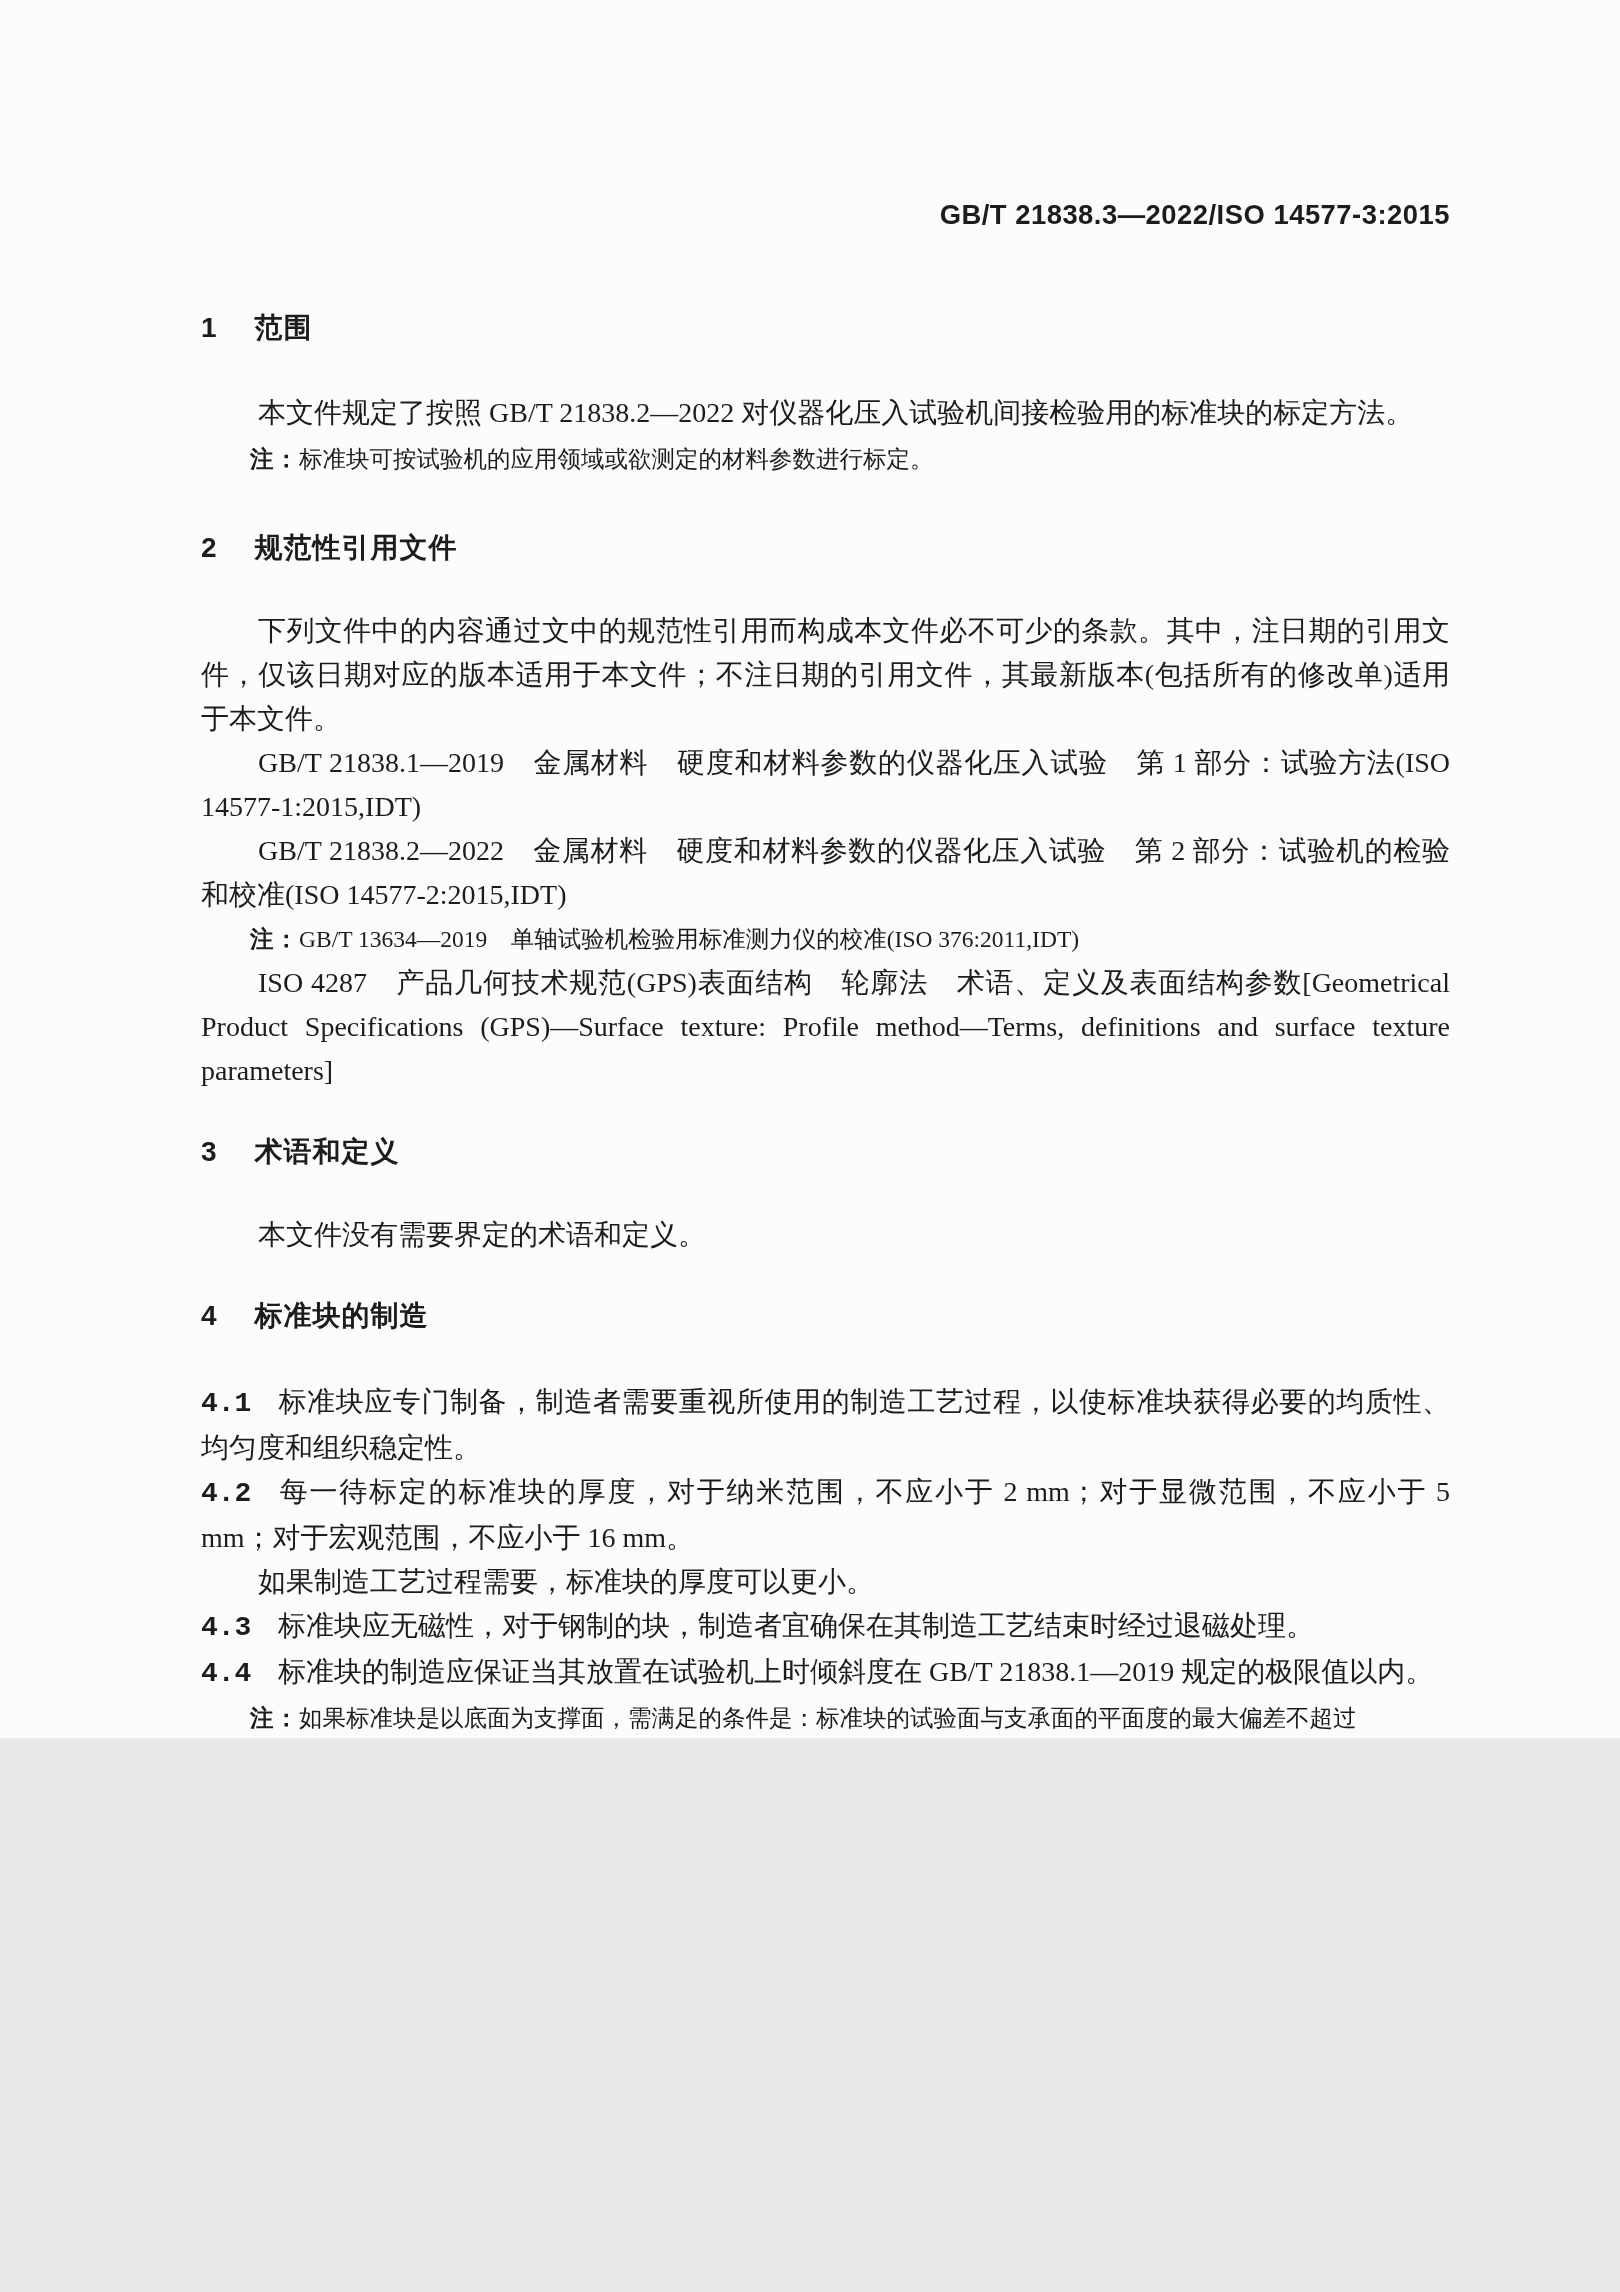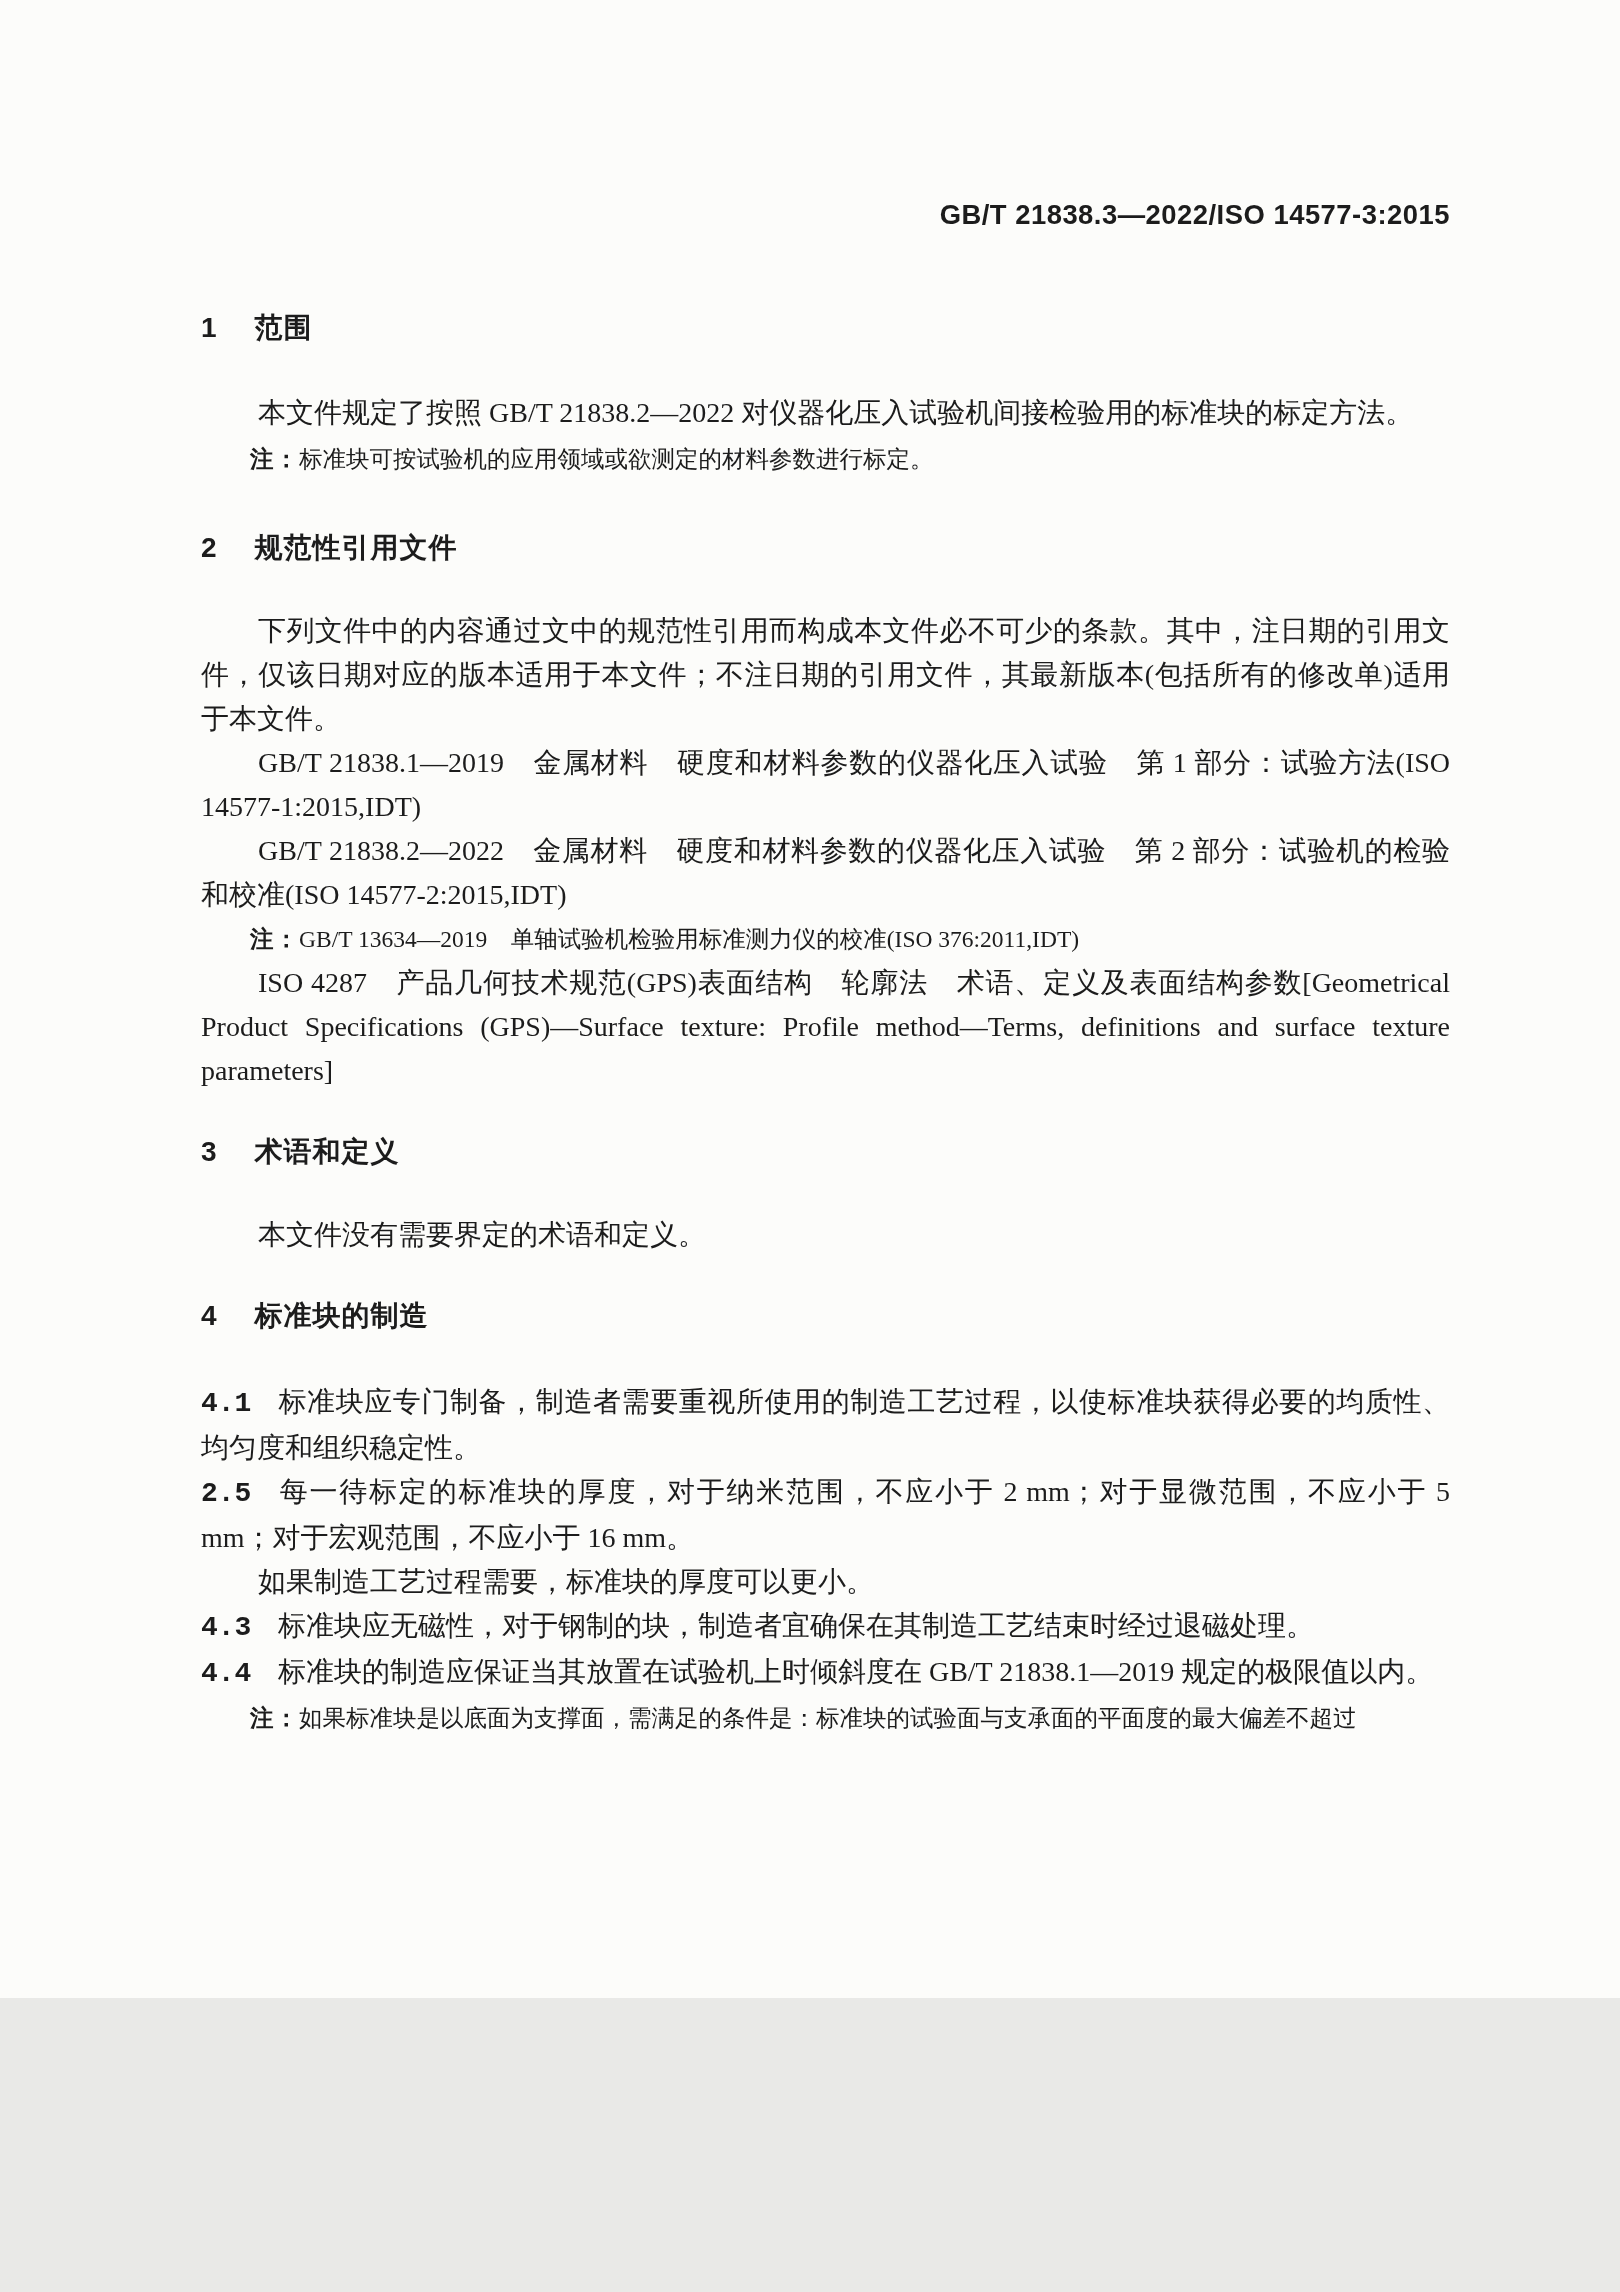--- a/index.html
+++ b/index.html
@@ -3,21 +3,21 @@
 <meta charset="utf-8">
 <style>
   html, body {
     margin: 0;
     padding: 0;
     background: #e9e9e7;
   }
   .page {
     position: relative;
     width: 1620px;
-    height: 1998px;
+    height: 1738px;
     margin: 0 auto;
     background: #fcfcfa;
     color: #1c1c1c;
     font-family: "Liberation Serif", "DejaVu Serif", serif;
     box-sizing: border-box;
     padding: 195px 170px 0 201px;
     overflow: hidden;
   }
   .hei {
     font-family: "Liberation Sans", "DejaVu Sans", sans-serif;
@@ -108,21 +108,21 @@
   </div>
 
   <h2 class="sec-head hei" id="s3-head"><span class="sec-no">3</span><span>术语和定义</span></h2>
 
   <p class="indent" id="s3-para">本文件没有需要界定的术语和定义。</p>
 
   <h2 class="sec-head hei" id="s4-head"><span class="sec-no">4</span><span>标准块的制造</span></h2>
 
   <div id="s4-body">
     <p class="clause"><span class="num">4.1</span><span>标准块应专门制备，制造者需要重视所使用的制造工艺过程，以使标准块获得必要的均质性、均匀度和组织稳定性。</span></p>
-    <p class="clause"><span class="num">2.5</span><span>每一待标定的标准块的厚度，对于纳米范围，不应小于 2 mm；对于显微范围，不应小于 5 mm；对于宏观范围，不应小于 16 mm。</span></p>
+    <p class="clause"><span class="num">4.2</span><span>每一待标定的标准块的厚度，对于纳米范围，不应小于 2 mm；对于显微范围，不应小于 5 mm；对于宏观范围，不应小于 16 mm。</span></p>
     <p class="indent">如果制造工艺过程需要，标准块的厚度可以更小。</p>
     <p class="clause"><span class="num">4.3</span><span>标准块应无磁性，对于钢制的块，制造者宜确保在其制造工艺结束时经过退磁处理。</span></p>
     <p class="clause"><span class="num">4.4</span><span>标准块的制造应保证当其放置在试验机上时倾斜度在 GB/T 21838.1—2019 规定的极限值以内。</span></p>
     <p class="note"><span class="lbl">注：</span><span>如果标准块是以底面为支撑面，需满足的条件是：标准块的试验面与支承面的平面度的最大偏差不超过</span></p>
   </div>
 
   <div class="page-number">1</div>
 
 </main>
 

